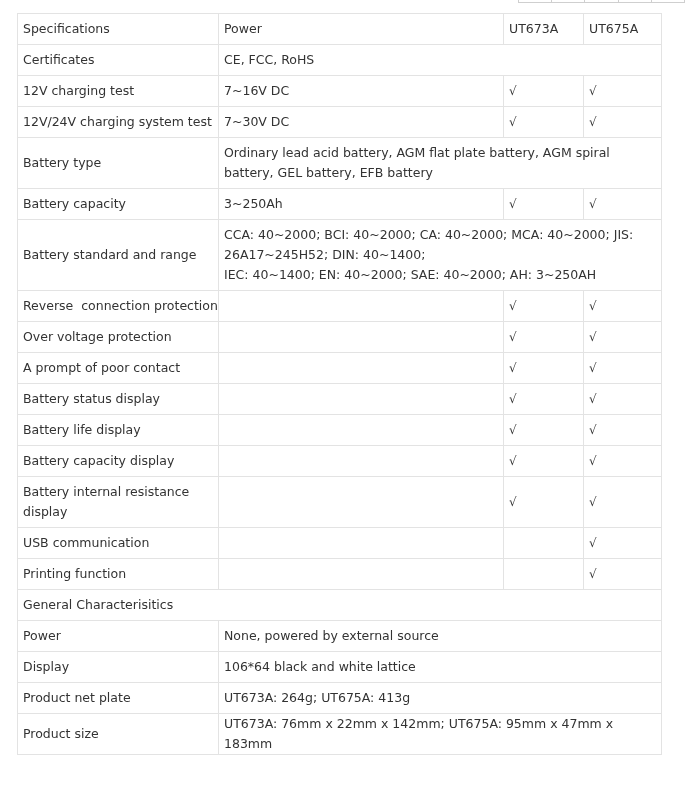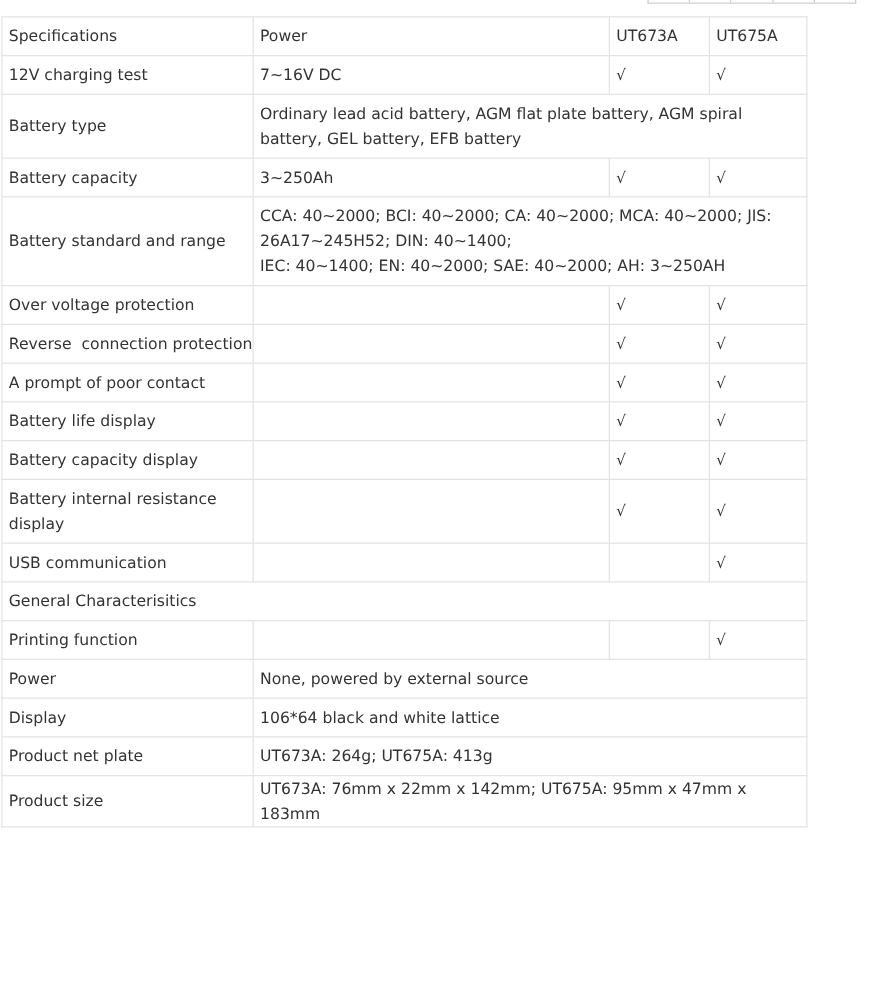--- a/index.html
+++ b/index.html
@@ -2,21 +2,21 @@
 <html><head>
   <meta charset="utf-8">
   <style>
     html, body { margin:0; padding:0; background:#ffffff; }
     body { width:696px; height:791px; position:relative; overflow:hidden;
            font-family:"DejaVu Sans","Liberation Sans",sans-serif; color:#333333; }
     .top-strip { position:absolute; left:518px; top:0; width:165px; height:2px;
                  border:1px solid #cfcfcf; border-top:none; display:flex; }
     .top-strip span { flex:1; border-right:1px solid #cfcfcf; }
     .top-strip span:last-child { border-right:none; }
-    table.spec { position:absolute; left:1px; top:13px; width:644px;
+    table.spec { position:absolute; left:17px; top:13px; width:644px;
                  border-collapse:collapse; table-layout:fixed; font-size:12.5px; }
     table.spec td { border:1px solid #e3e3e3; padding:0 5px; vertical-align:middle;
                     line-height:20px; color:#333; }
     col.c1 { width:201px; } col.c2 { width:285px; } col.c3 { width:80px; } col.c4 { width:78px; }
     tr.r30 td { height:30px; }
     tr.r50 td { height:50px; }
     tr.r70 td { height:70px; }
     td.chk { color:#777; font-size:12px; }
   </style>
 </head>
@@ -38,22 +38,32 @@
       <col class="c4">
     </colgroup>
   <tbody>
     <tr class="r30">
       <td>Specifications</td>
       <td>Power</td>
       <td>UT673A</td>
       <td>UT675A</td>
     </tr>
     <tr class="r30">
+      <td>Certificates</td>
+      <td colspan="3">CE, FCC, RoHS</td>
+    </tr>
+    <tr class="r30">
       <td>12V charging test</td>
       <td>7~16V DC</td>
+      <td class="chk">√</td>
+      <td class="chk">√</td>
+    </tr>
+    <tr class="r30">
+      <td>12V/24V charging system test</td>
+      <td>7~30V DC</td>
       <td class="chk">√</td>
       <td class="chk">√</td>
     </tr>
     <tr class="r50">
       <td>Battery type</td>
       <td colspan="3">Ordinary lead acid battery, AGM flat plate battery, AGM spiral battery, GEL battery, EFB battery</td>
     </tr>
     <tr class="r30">
       <td>Battery capacity</td>
       <td>3~250Ah</td>
@@ -61,33 +71,39 @@
       <td class="chk">√</td>
     </tr>
     <tr class="r70">
       <td>Battery standard and range</td>
       <td colspan="3">
           <div>CCA: 40~2000; BCI: 40~2000; CA: 40~2000; MCA: 40~2000; JIS: 26A17~245H52; DIN: 40~1400;</div>
           <div>IEC: 40~1400; EN: 40~2000; SAE: 40~2000; AH: 3~250AH</div>
         </td>
     </tr>
     <tr class="r30">
+      <td style="white-space:pre">Reverse  connection protection</td>
+      <td></td>
+      <td class="chk">√</td>
+      <td class="chk">√</td>
+    </tr>
+    <tr class="r30">
       <td>Over voltage protection</td>
       <td></td>
       <td class="chk">√</td>
       <td class="chk">√</td>
     </tr>
     <tr class="r30">
-      <td style="white-space:pre">Reverse  connection protection</td>
+      <td>A prompt of poor contact</td>
       <td></td>
       <td class="chk">√</td>
       <td class="chk">√</td>
     </tr>
     <tr class="r30">
-      <td>A prompt of poor contact</td>
+      <td>Battery status display</td>
       <td></td>
       <td class="chk">√</td>
       <td class="chk">√</td>
     </tr>
     <tr class="r30">
       <td>Battery life display</td>
       <td></td>
       <td class="chk">√</td>
       <td class="chk">√</td>
     </tr>
@@ -103,27 +119,27 @@
       <td class="chk">√</td>
       <td class="chk">√</td>
     </tr>
     <tr class="r30">
       <td>USB communication</td>
       <td></td>
       <td class="chk"></td>
       <td class="chk">√</td>
     </tr>
     <tr class="r30">
-      <td colspan="4">General Characterisitics</td>
-    </tr>
-    <tr class="r30">
       <td>Printing function</td>
       <td></td>
       <td class="chk"></td>
       <td class="chk">√</td>
+    </tr>
+    <tr class="r30">
+      <td colspan="4">General Characterisitics</td>
     </tr>
     <tr class="r30">
       <td>Power</td>
       <td colspan="3">None, powered by external source</td>
     </tr>
     <tr class="r30">
       <td>Display</td>
       <td colspan="3">106*64 black and white lattice</td>
     </tr>
     <tr class="r30">

